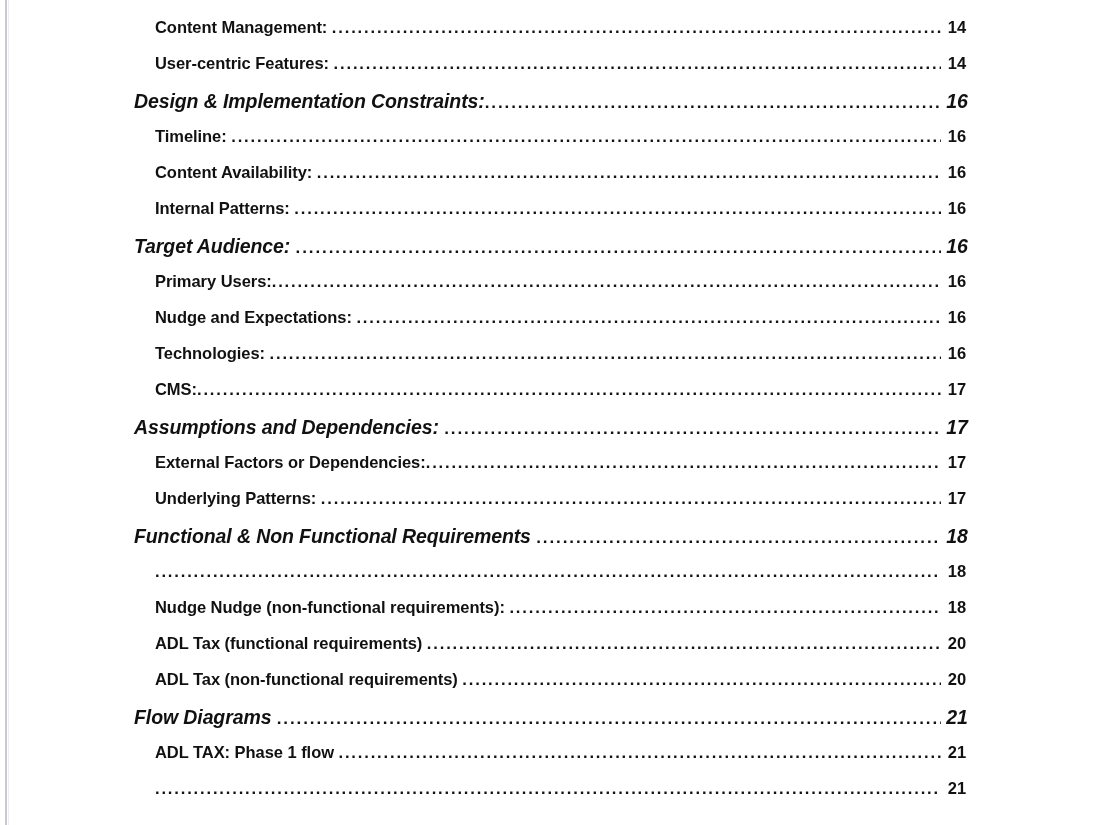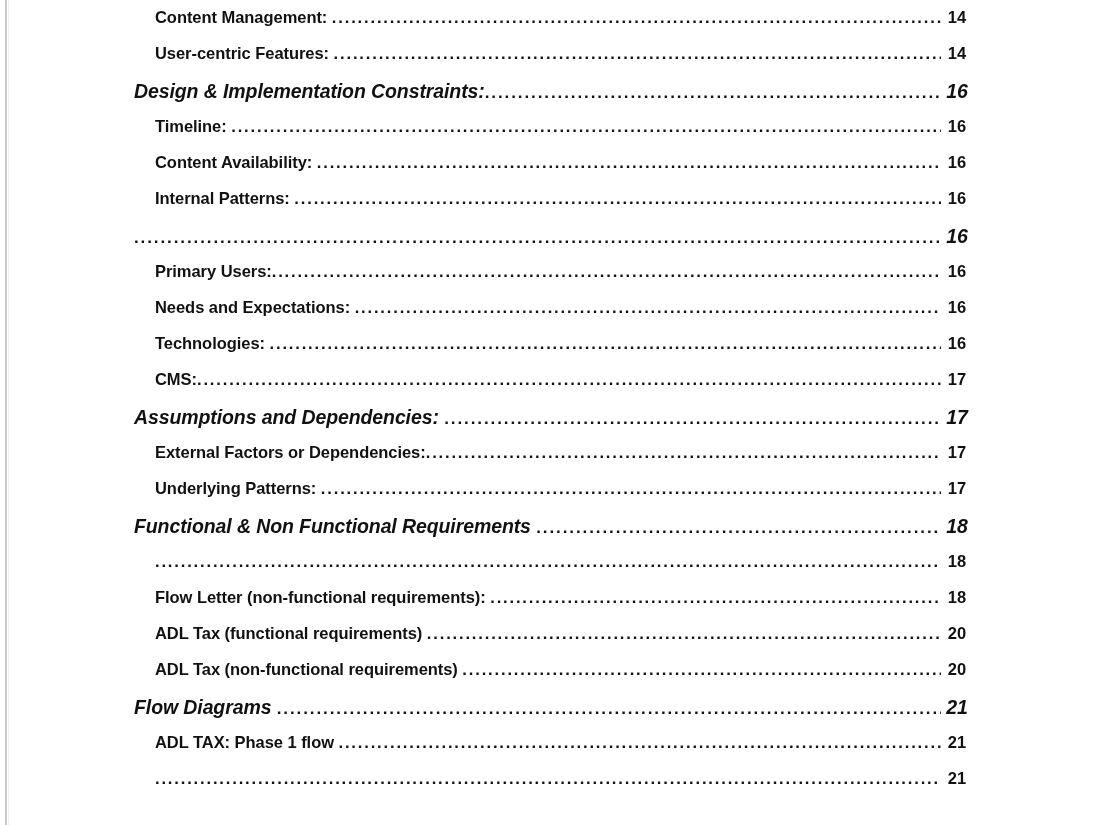--- a/index.html
+++ b/index.html
@@ -33,21 +33,21 @@
     width: 1px;
     height: 825px;
     background: #ededf0;
   }
 
   #toc {
     position: absolute;
     left: 0;
     top: 0;
     width: 1100px;
-    padding-top: 8px;
+    padding-top: 18px;
     box-sizing: border-box;
   }
 
   .toc-row {
     display: flex;
     align-items: baseline;
     width: 836px;          
     margin-left: 134px;
     box-sizing: border-box;
     white-space: nowrap;
@@ -141,30 +141,31 @@
       <span class="toc-title">Content Availability:</span>
       <span class="toc-leader"></span>
       <span class="toc-page">16</span>
     </div>
     <div class="toc-row lvl2 gap-space">
       <span class="toc-title">Internal Patterns:</span>
       <span class="toc-leader"></span>
       <span class="toc-page">16</span>
     </div>
     <div class="toc-row lvl1 gap-space">
+      <span class="toc-title">Target Audience:</span>
       <span class="toc-leader"></span>
       <span class="toc-page">16</span>
     </div>
     <div class="toc-row lvl2">
       <span class="toc-title">Primary Users:</span>
       <span class="toc-leader"></span>
       <span class="toc-page">16</span>
     </div>
     <div class="toc-row lvl2 gap-space">
-      <span class="toc-title">Needs and Expectations:</span>
+      <span class="toc-title">Nudge and Expectations:</span>
       <span class="toc-leader"></span>
       <span class="toc-page">16</span>
     </div>
     <div class="toc-row lvl2 gap-space">
       <span class="toc-title">Technologies:</span>
       <span class="toc-leader"></span>
       <span class="toc-page">16</span>
     </div>
     <div class="toc-row lvl2">
       <span class="toc-title">CMS:</span>
@@ -189,21 +190,21 @@
     <div class="toc-row lvl1 gap-space">
       <span class="toc-title">Functional &amp; Non Functional Requirements</span>
       <span class="toc-leader"></span>
       <span class="toc-page">18</span>
     </div>
     <div class="toc-row lvl2 gap-space">
       <span class="toc-leader"></span>
       <span class="toc-page">18</span>
     </div>
     <div class="toc-row lvl2 gap-space">
-      <span class="toc-title">Flow Letter (non-functional requirements):</span>
+      <span class="toc-title">Nudge Nudge (non-functional requirements):</span>
       <span class="toc-leader"></span>
       <span class="toc-page">18</span>
     </div>
     <div class="toc-row lvl2 gap-space">
       <span class="toc-title">ADL Tax (functional requirements)</span>
       <span class="toc-leader"></span>
       <span class="toc-page">20</span>
     </div>
     <div class="toc-row lvl2 gap-space">
       <span class="toc-title">ADL Tax (non-functional requirements)</span>

